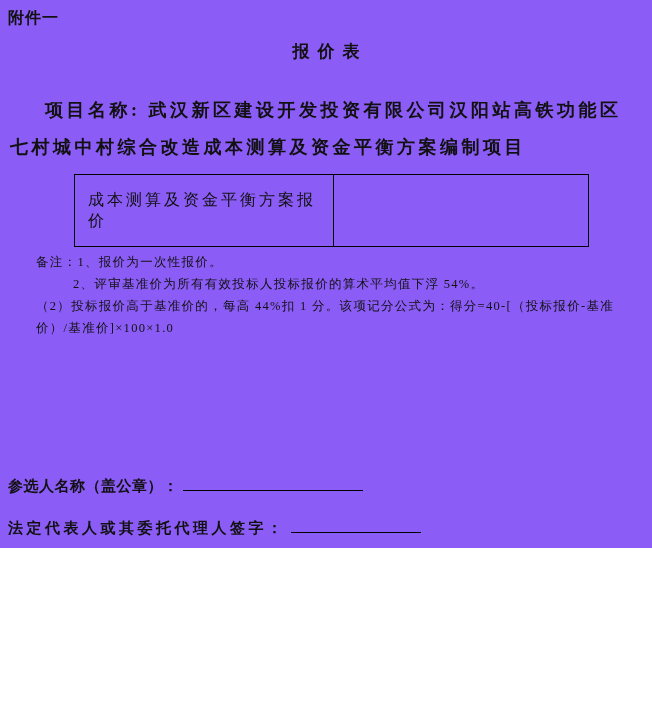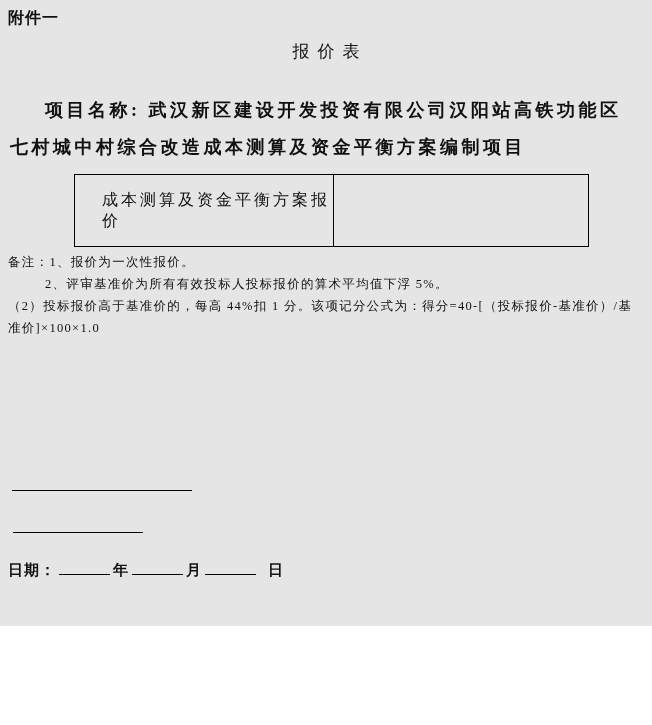--- a/index.html
+++ b/index.html
@@ -3,38 +3,38 @@
 <meta charset="utf-8">
 <style>
   html, body {
     margin: 0;
     padding: 0;
     background: #ffffff;
   }
   .page {
     position: relative;
     width: 652px;
-    height: 626px;
+    height: 548px;
     box-sizing: border-box;
-    background: #e5e5e5;
+    background: #8b5cf6;
     color: #111111;
     font-family: "Liberation Serif", "DejaVu Serif", serif;
     padding: 8px 8px 0 8px;
     overflow: hidden;
   }
   .attachment {
     font-size: 16px;
     font-weight: bold;
     line-height: 20px;
     letter-spacing: 1px;
   }
   .title {
     margin: 14px 0 12px 0;
     font-size: 17px;
-    font-weight: normal;
+    font-weight: bold;
     text-align: center;
     line-height: 20px;
     letter-spacing: 8px;
     padding-left: 8px; 
   }
   .project {
     margin: 30px 0 0 0;
     padding: 0 2px;
     font-size: 18px;
     font-weight: bold;
@@ -48,32 +48,33 @@
   }
   .quote-table td {
     border: 1.5px solid #000000;
     box-sizing: border-box;
   }
   .label-cell {
     width: 259px;
     height: 72px;
     font-size: 16px;
     letter-spacing: 3px;
-    padding-left: 27px;
+    padding-left: 13px;
     vertical-align: middle;
   }
   .value-cell {
     width: 255px;
   }
   .notes {
     margin-top: 4px;
     font-size: 12.5px;
     line-height: 22px;
     letter-spacing: 1.3px;
     max-width: 640px;
+    margin-left: 28px;
   }
   .note-indent {
     padding-left: 37px;
   }
   .sig-block {
     margin-top: 126px;
     font-size: 15px;
     font-weight: bold;
   }
   .sig-line {
@@ -111,32 +112,32 @@
       <td class="label-cell">成本测算及资金平衡方案报价</td>
       <td class="value-cell"></td>
     </tr>
   </tbody>
     </table>
 
   <div class="notes">
     <div class="note-line">
       <span>备注：</span><span>1、报价为一次性报价。</span>
     </div>
-    <div class="note-line note-indent">2、评审基准价为所有有效投标人投标报价的算术平均值下浮 5%。</div>
+    <div class="note-line note-indent">2、评审基准价为所有有效投标人投标报价的算术平均值下浮 54%。</div>
     <div class="note-rule">（2）投标报价高于基准价的，每高 44%扣 1 分。该项记分公式为：得分=40-[（投标报价-基准价）/基准价]×100×1.0</div>
   </div>
 
   <div class="sig-block">
 
     <div class="sig-line sig-line-participant">
-      <span class="blank blank-participant"></span>
+      <span>参选人名称（盖公章）：</span><span class="blank blank-participant"></span>
     </div>
 
     <div class="sig-line sig-line-agent">
-      <span class="blank blank-agent"></span>
+      <span>法定代表人或其委托代理人签字：</span><span class="blank blank-agent"></span>
     </div>
 
     <div class="sig-line sig-line-date">
       <span>日期：</span><span class="blank blank-date"></span><span>年</span><span class="blank blank-date"></span><span>月</span><span class="blank blank-date"></span><span class="day-label">日</span>
     </div>
 
   </div>
 
 </div>
 

